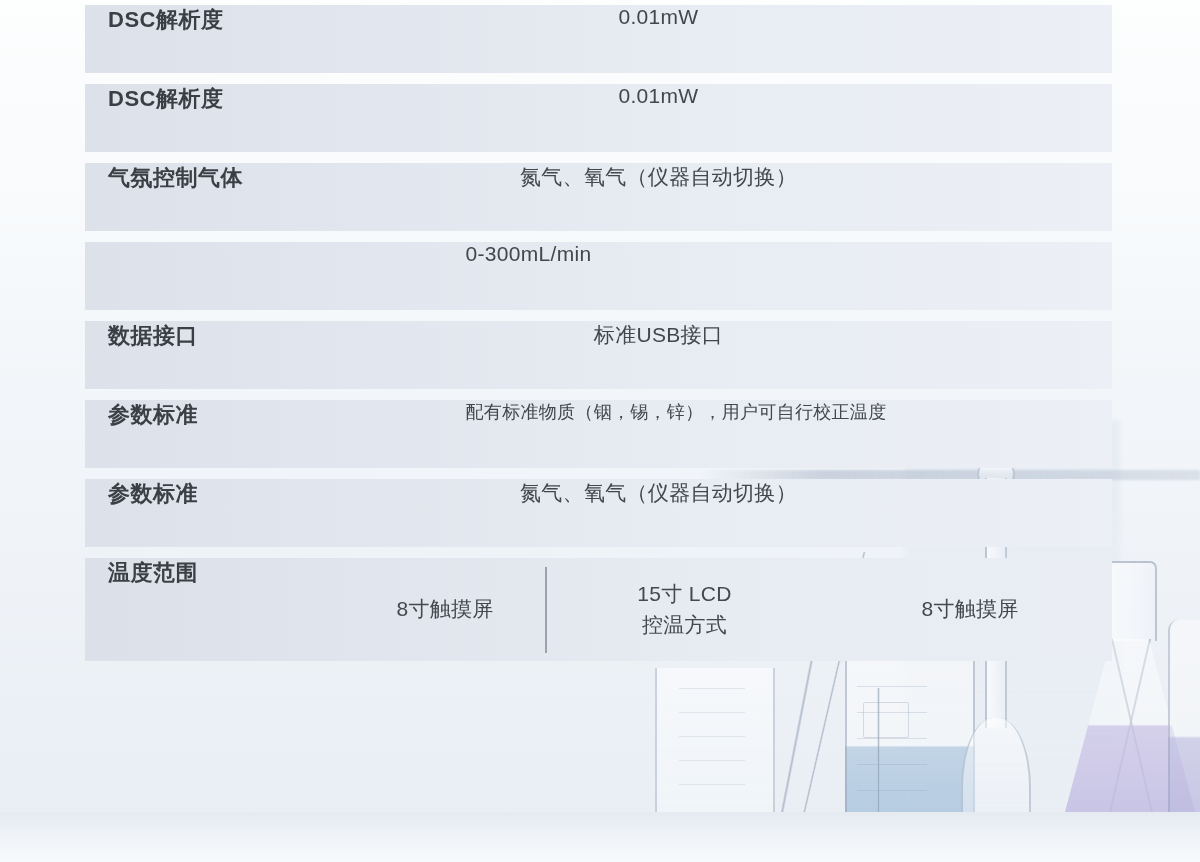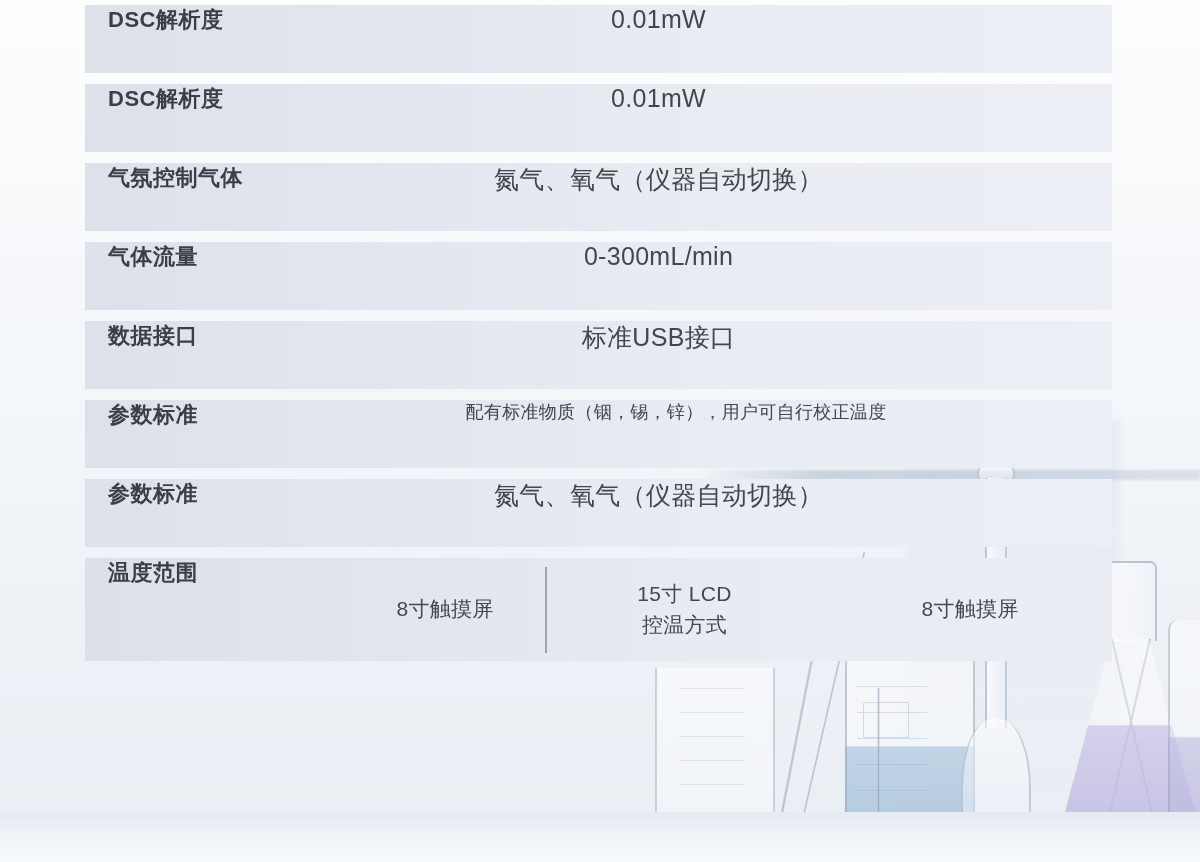--- a/index.html
+++ b/index.html
@@ -184,21 +184,21 @@
     font-size: 22px;
     font-weight: bold;
     color: #3a3f46;
     letter-spacing: .5px;
     flex-shrink: 0;
   }
 
   .spec-value {
     flex: 1;
     text-align: center;
-    font-size: 25px;
+    font-size: 21px;
     color: #42474e;
     padding-right: 140px;
     letter-spacing: .3px;
   }
   .spec-value.small {
     font-size: 18px;
     padding-right: 105px;
   }
 
   
@@ -287,21 +287,20 @@
     <div class="spec-value">0.01mW</div>
   </div>
 
 
   <div class="spec-row">
     <div class="spec-label">气氛控制气体</div>
     <div class="spec-value">氮气、氧气（仪器自动切换）</div>
   </div>
 
   <div class="spec-row">
-    <div class="spec-label">气体流量</div>
     <div class="spec-value">0-300mL/min</div>
   </div>
 
 
   <div class="spec-row">
     <div class="spec-label">数据接口</div>
     <div class="spec-value">标准USB接口</div>
   </div>
 
   <div class="spec-row">

